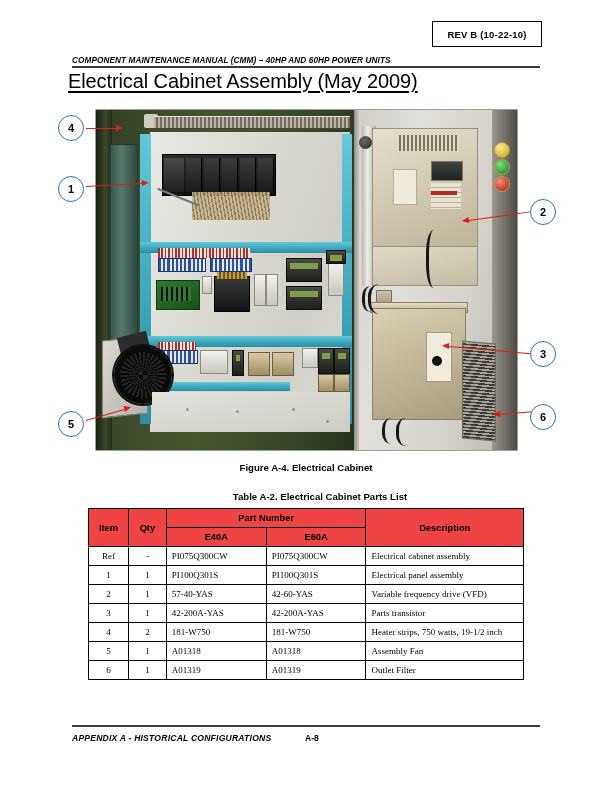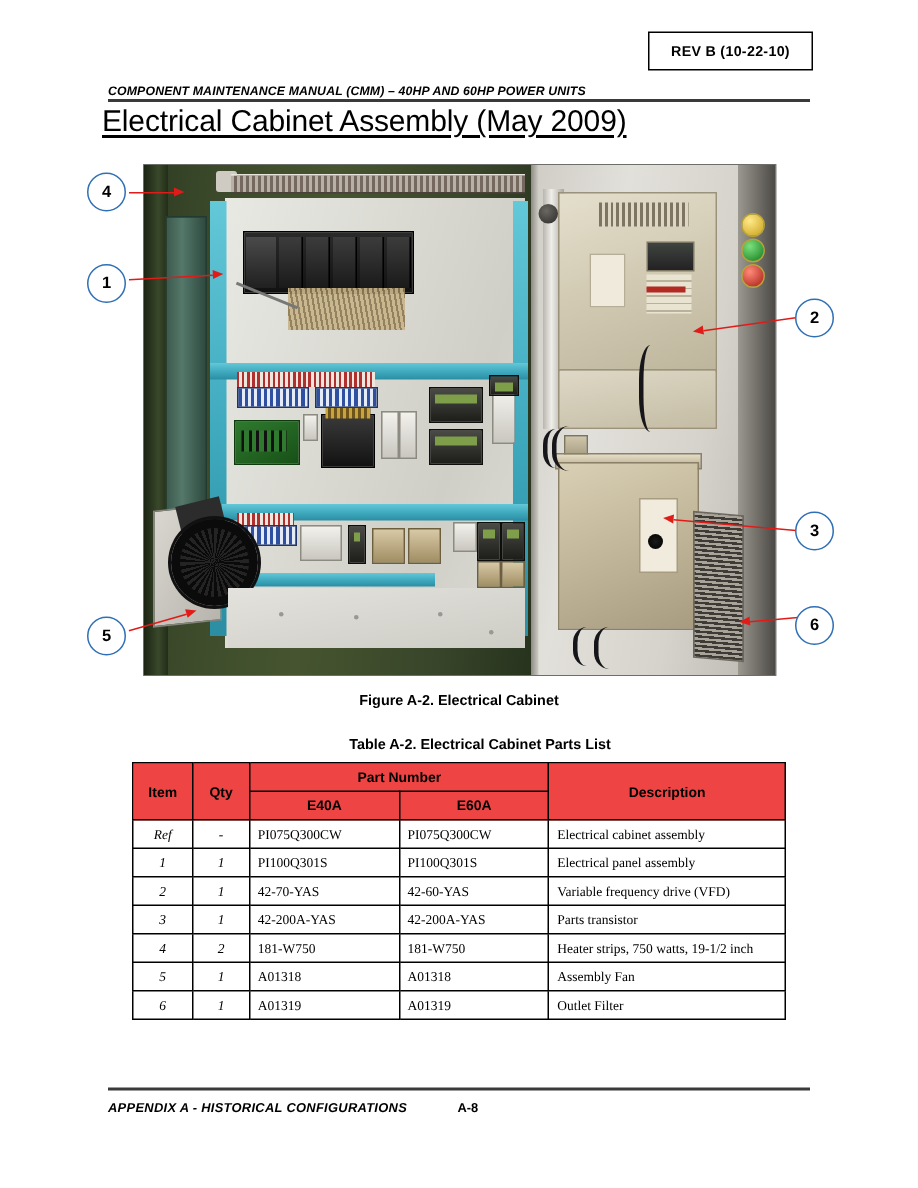--- a/index.html
+++ b/index.html
@@ -425,21 +425,21 @@
     padding: 4px 5px;
     vertical-align: middle;
   }
   table.parts th {
     font-family: "Liberation Sans", sans-serif;
     font-size: 9.3px;
     font-weight: bold;
     text-align: center;
     background: #ef4444;
   }
-  td.c { text-align: center; font-style: italic; }
+  td.c { text-align: center; }
   td.l { text-align: left; padding-left: 7px; }
   col.item { width: 40px; }
   col.qty  { width: 38px; }
   col.e40  { width: 100px; }
   col.e60  { width: 100px; }
   col.desc { width: 158px; }
 
   
   .footer-rule {
     position: absolute;
@@ -591,21 +591,21 @@
 <div class="callout" style="left:530px; top:341px;">
   <span>3</span>
 </div>
 <div class="leader to-left" style="left:449px; top:346px; width:82px; transform:rotate(5deg);"></div>
 
 <div class="callout" style="left:530px; top:404px;">
   <span>6</span>
 </div>
 <div class="leader to-left" style="left:500px; top:414px; width:32px; transform:rotate(-5deg);"></div>
 
-<div class="fig-caption">Figure A-2.  Electrical Cabinet</div>
+<div class="fig-caption">Figure A-4.  Electrical Cabinet</div>
 <div class="table-caption">Table A-2.  Electrical Cabinet Parts List</div>
 
 <table class="parts">
   <colgroup>
     <col class="item">
       <col class="qty">
       <col class="e40">
       <col class="e60">
       <col class="desc">
   </colgroup>
@@ -632,21 +632,21 @@
     <tr>
       <td class="c">1</td>
       <td class="c">1</td>
       <td class="l">PI100Q301S</td>
       <td class="l">PI100Q301S</td>
       <td class="l">Electrical panel assembly</td>
     </tr>
     <tr>
       <td class="c">2</td>
       <td class="c">1</td>
-      <td class="l">42-70-YAS</td>
+      <td class="l">57-40-YAS</td>
       <td class="l">42-60-YAS</td>
       <td class="l">Variable  frequency drive (VFD)</td>
     </tr>
     <tr>
       <td class="c">3</td>
       <td class="c">1</td>
       <td class="l">42-200A-YAS</td>
       <td class="l">42-200A-YAS</td>
       <td class="l">Parts transistor</td>
     </tr>

